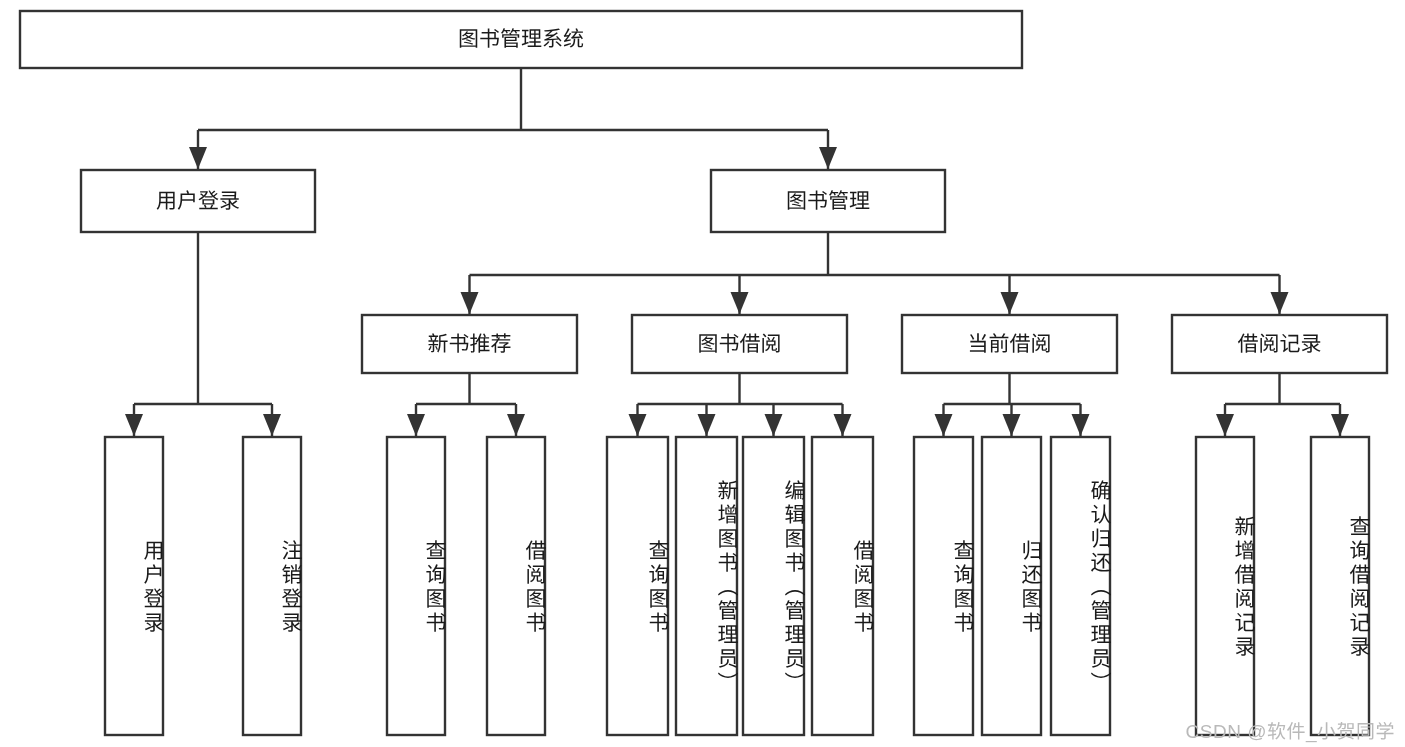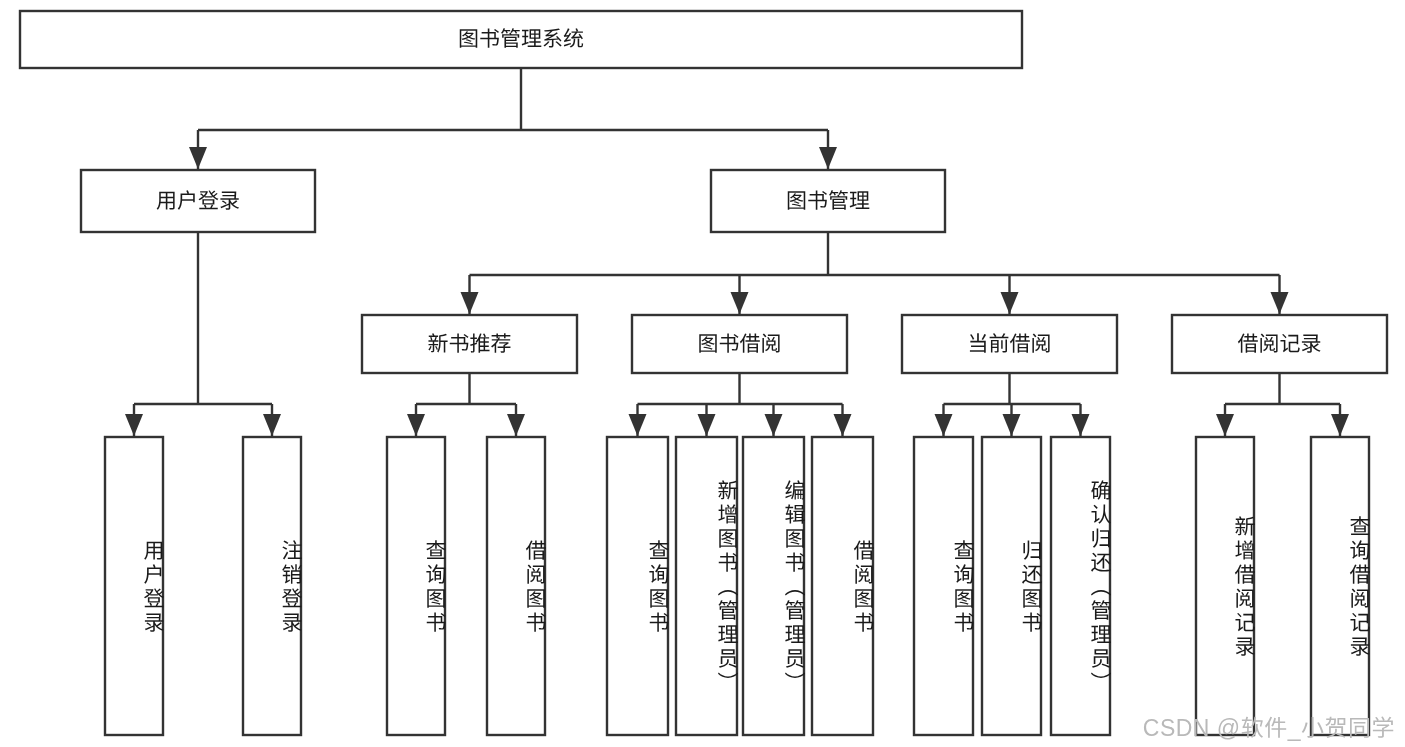--- a/index.html
+++ b/index.html
@@ -63,21 +63,21 @@
     pointer-events: none;
     display: flex;
     align-items: flex-start;
     justify-content: center;
   }
   .watermark {
     position: absolute;
     right: 10px;
     bottom: 4px;
     font-family: "Liberation Sans", "DejaVu Sans", sans-serif;
-    font-size: 23px;
+    font-size: 19px;
     color: #b9b9b9;
     letter-spacing: 0.5px;
     user-select: none;
     white-space: nowrap;
   }
 </style>
 </head>
 <body>
 
 <div id="diagram-root">

